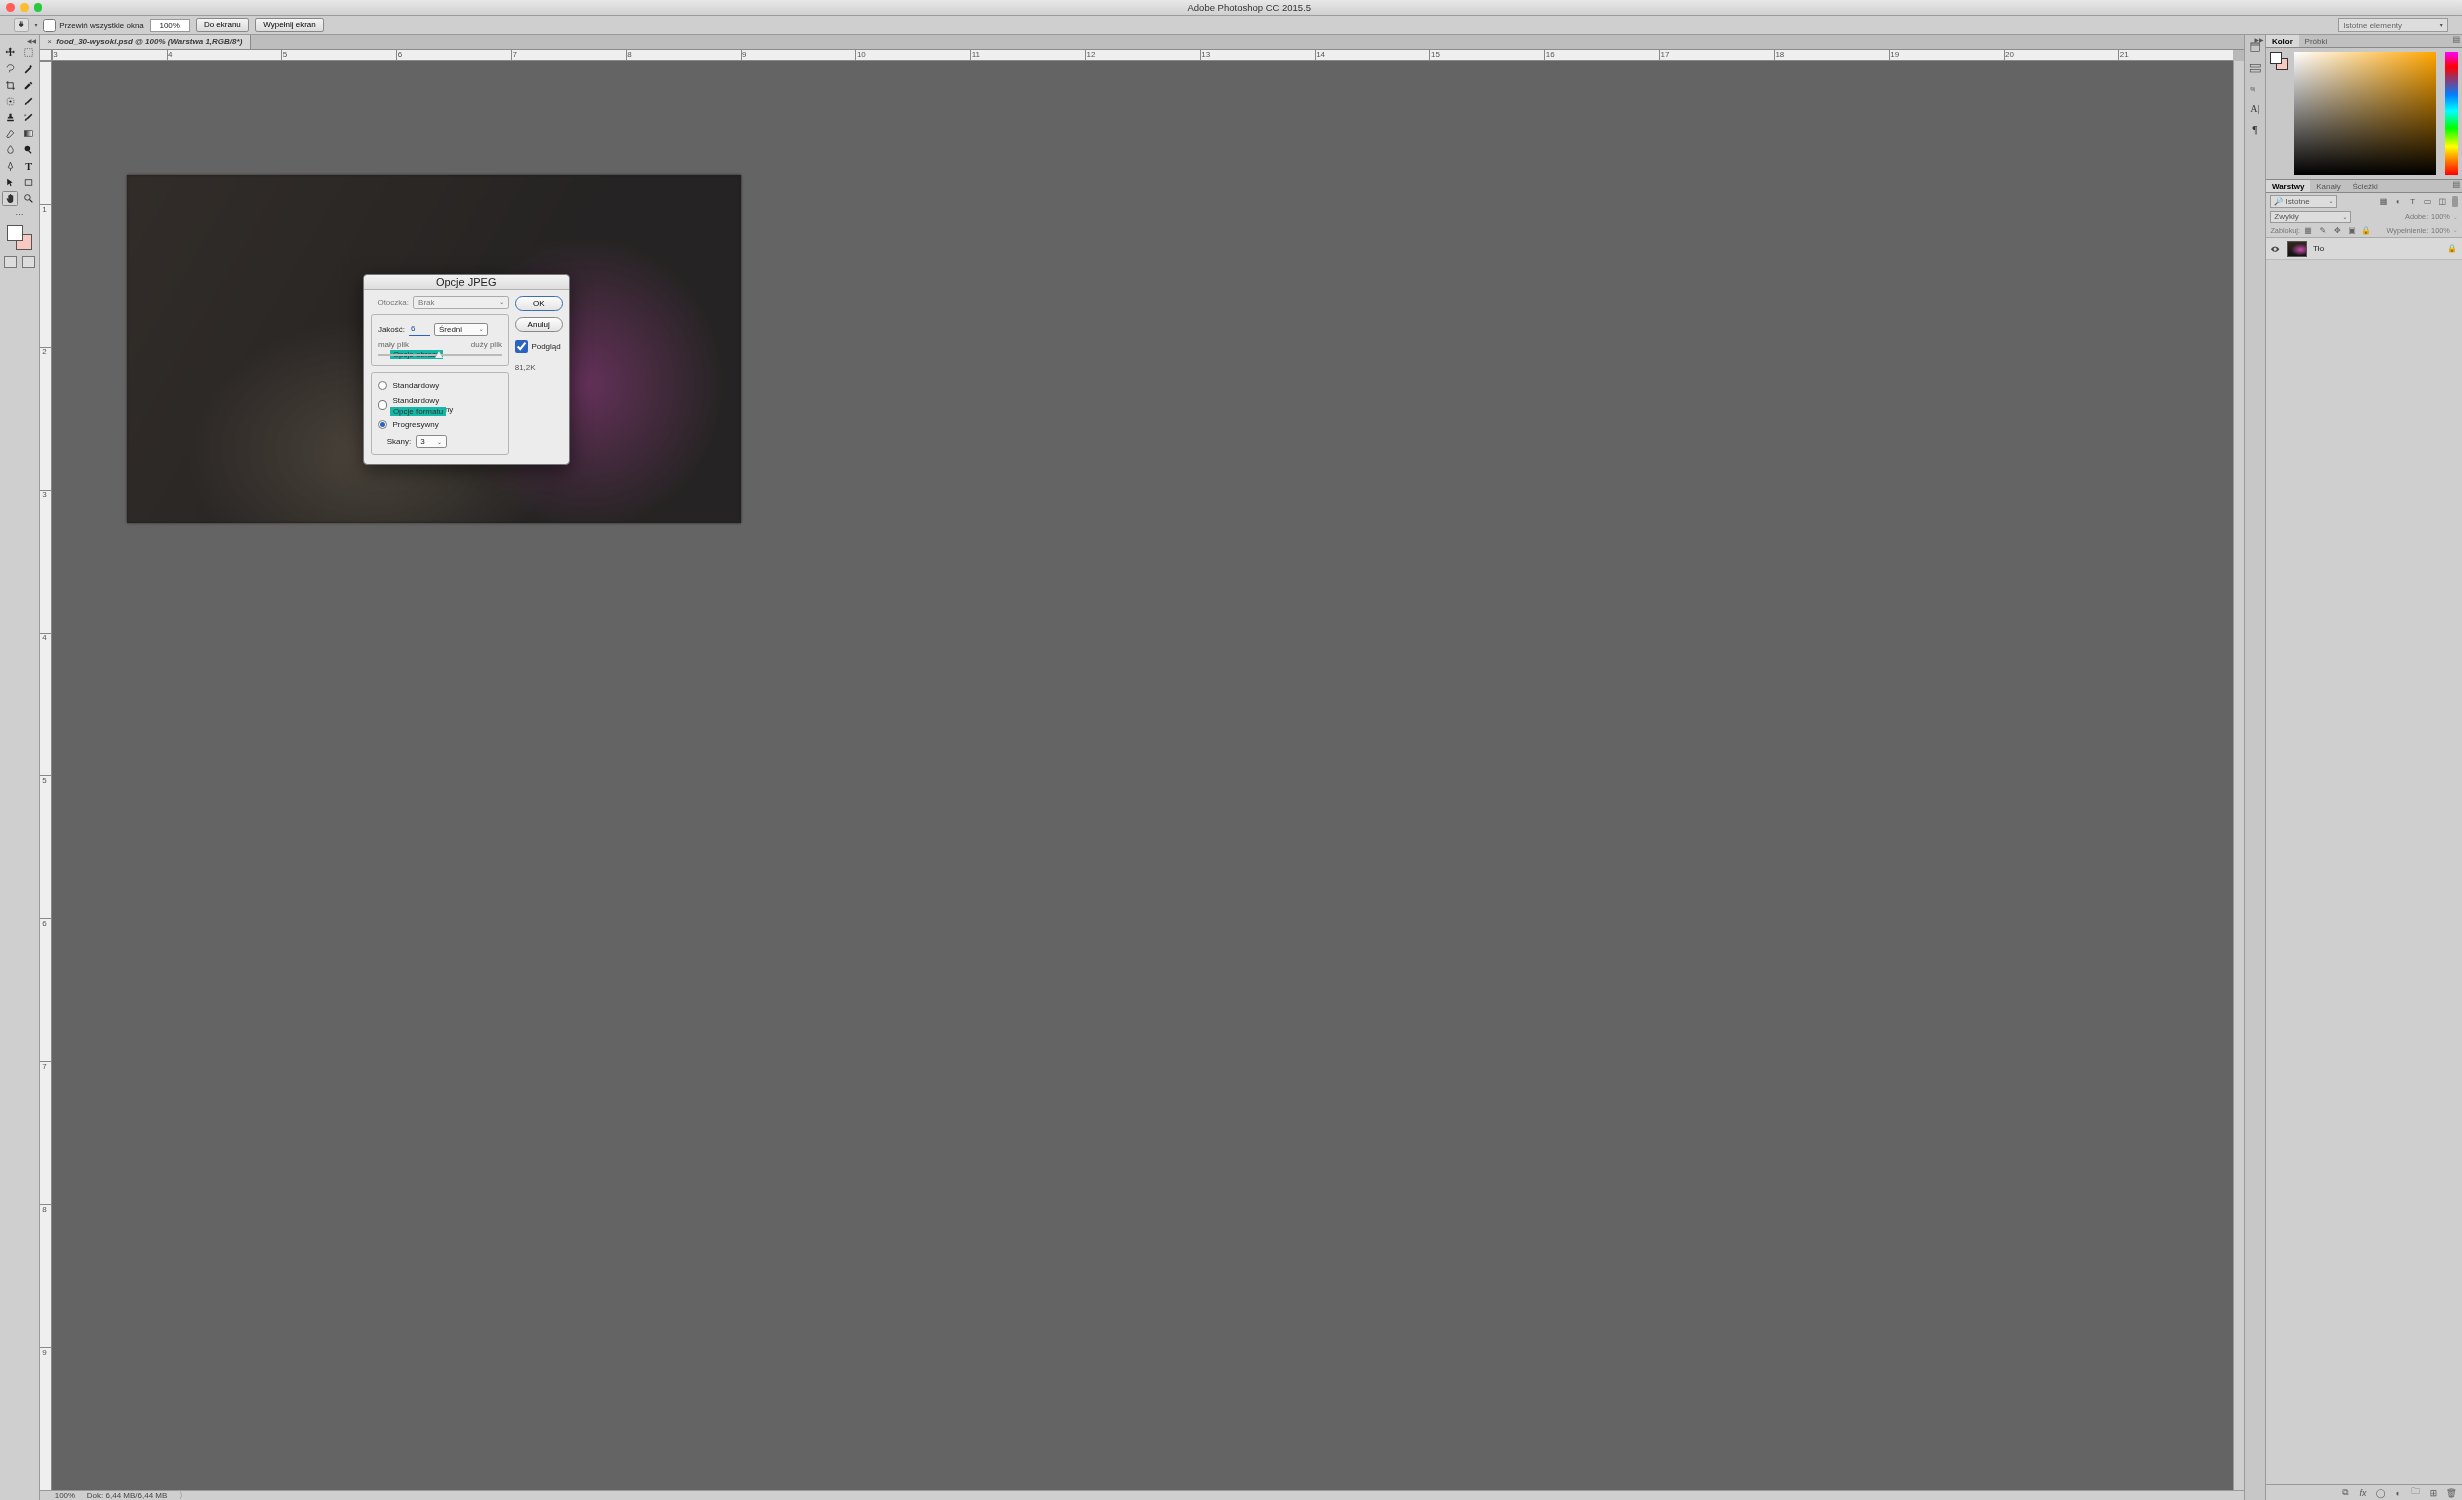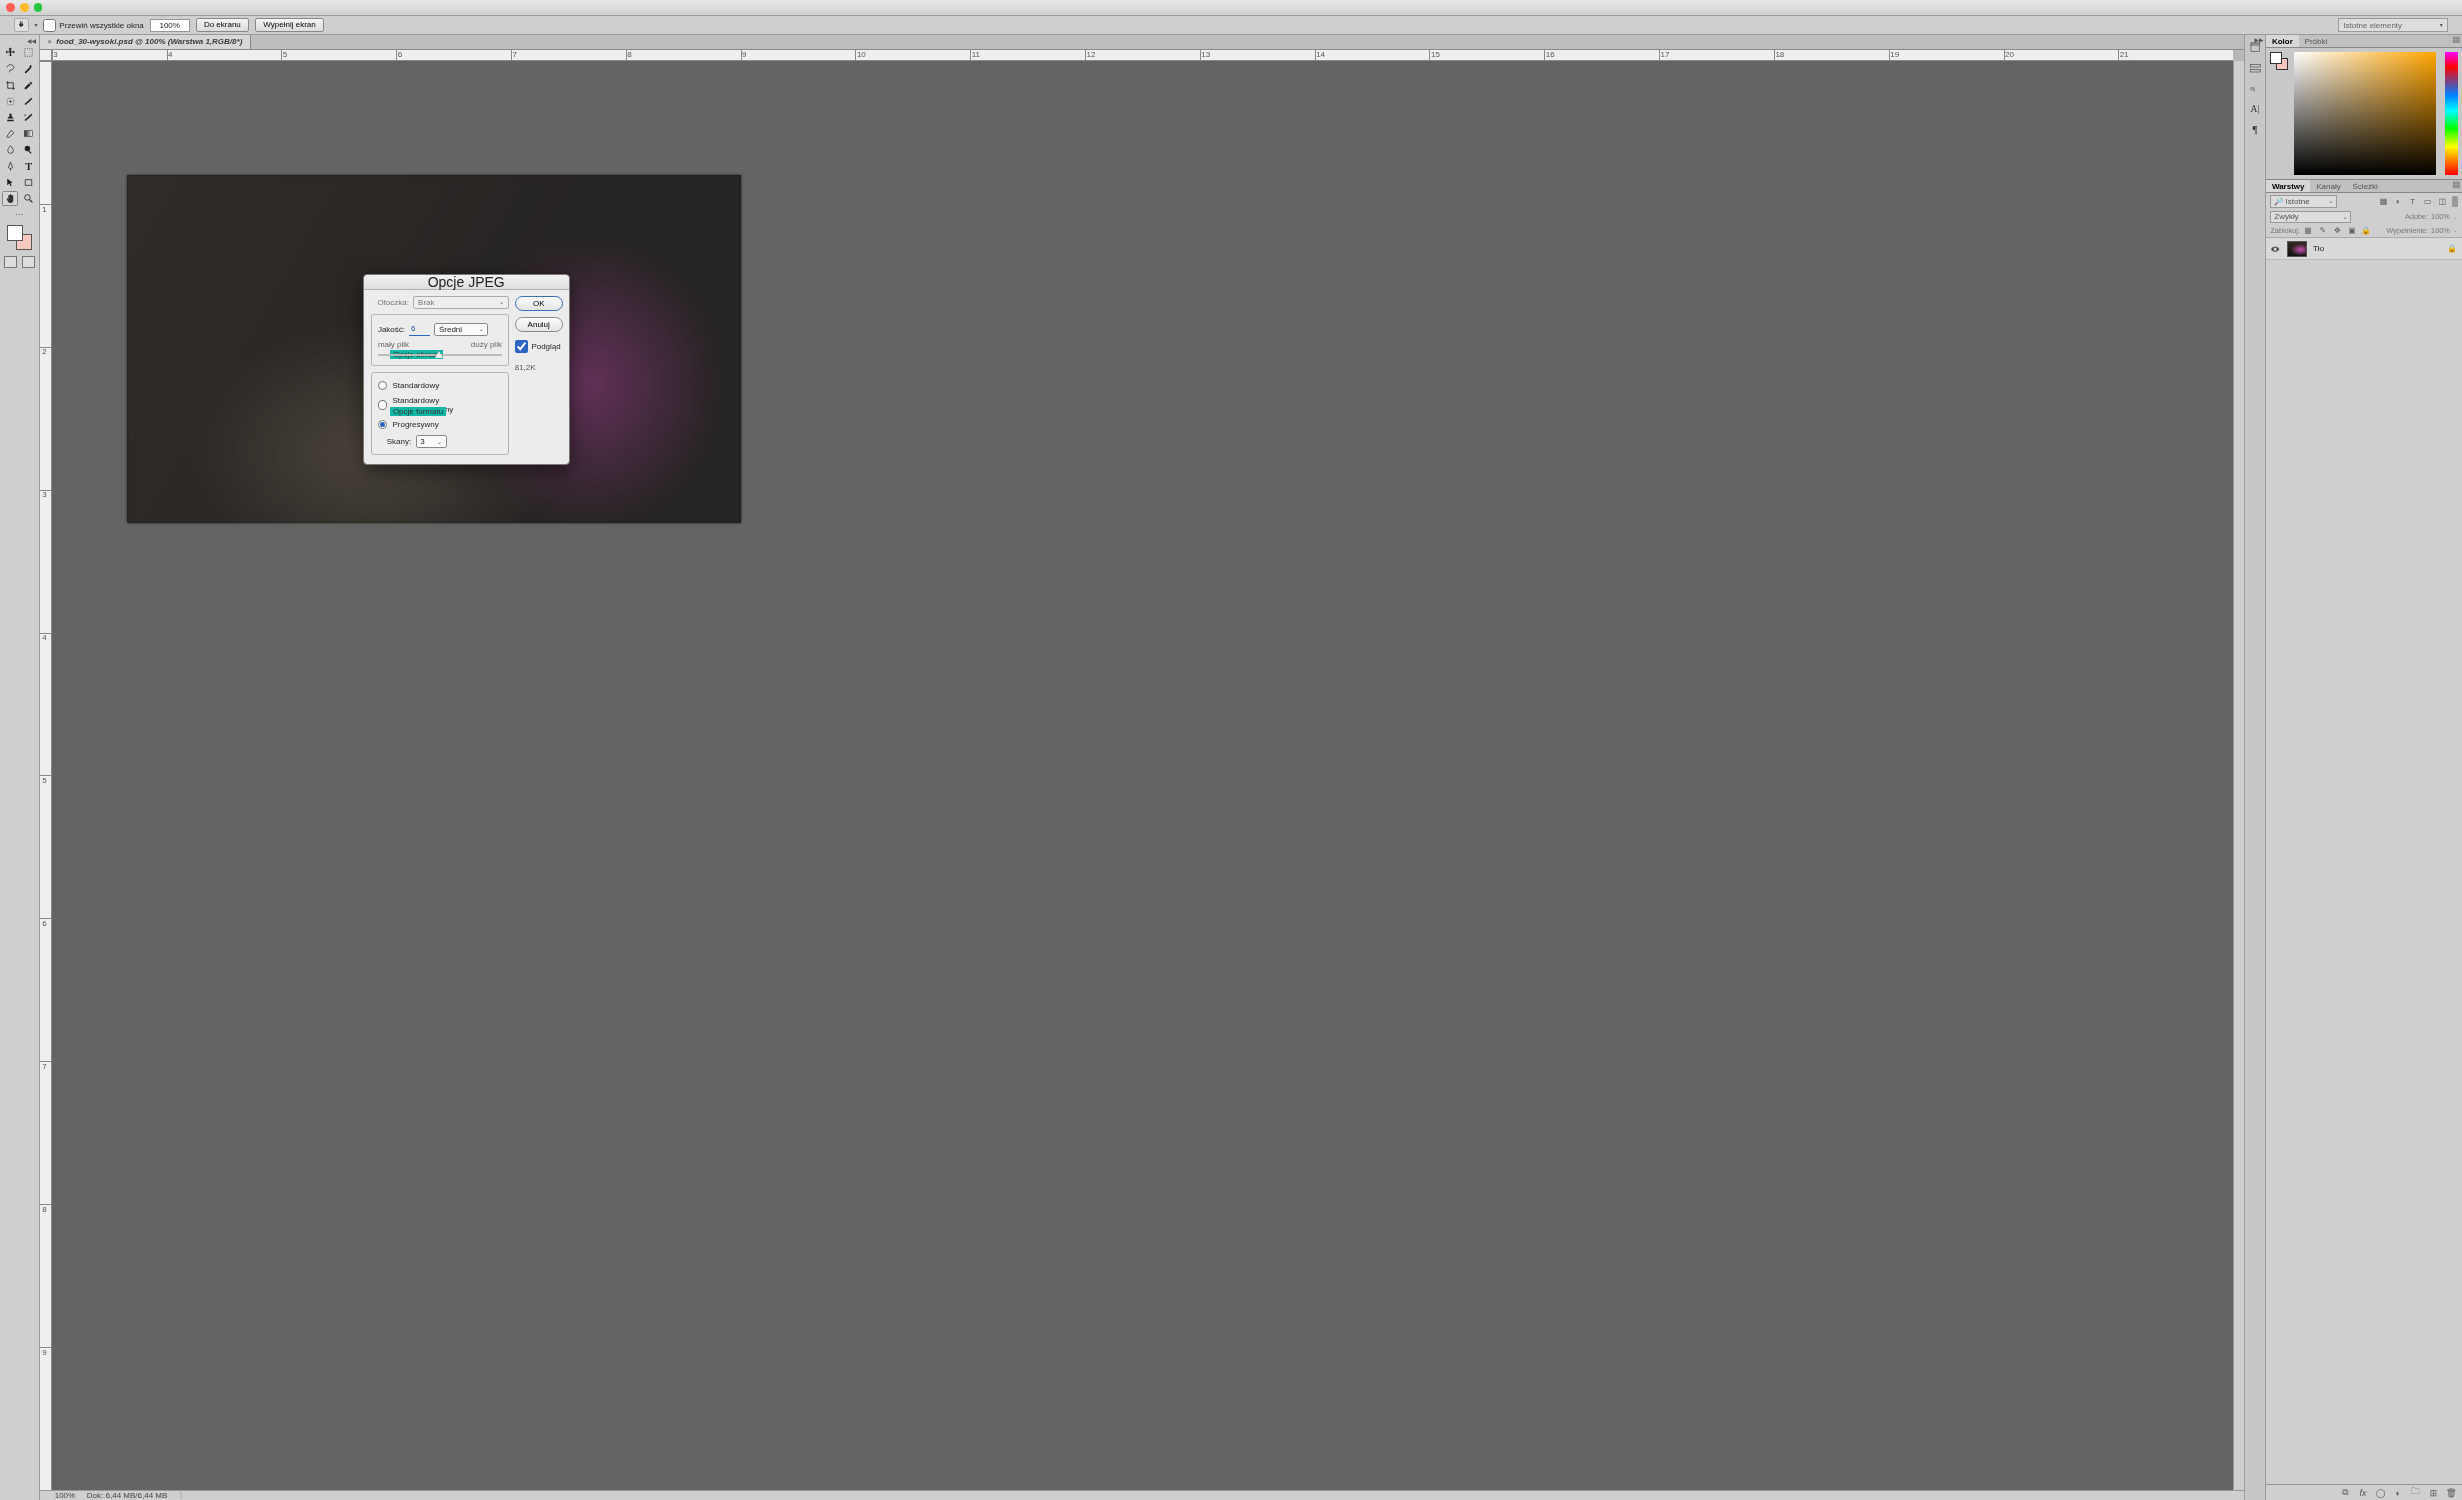--- a/index.html
+++ b/index.html
@@ -93,21 +93,21 @@
 .lock-icons { display:flex; gap:4.4px; color:#666;}
 .lock-icons span { width:10.3px; text-align:center;}
 .layer-list { flex:1; overflow:auto;}
 .layer-item { height:22px; background:#d9d9d9; display:flex; align-items:center; gap:5.9px; padding:0 4.4px; border-bottom:0.7px solid #bbb;}
 .eye { width:10.3px; height:10.3px; }
 .thumb { width:20.5px; height:16px; background:#222; border:0.7px solid #555; background-image:radial-gradient(ellipse at 70% 55%, #c850b0 0%, rgba(0,0,0,0) 55%), linear-gradient(#332820,#111);}
 .lock { margin-left:auto; color:#555;}
 .panel-footer { height:16px; border-top:0.7px solid #999; background:#cfcfcf; display:flex; align-items:center; justify-content:flex-end; gap:7.3px; padding:0 5.9px; color:#555;}
 .panel-footer span { width:10.3px; text-align:center; font-size:8.8px;}
 .dialog { position:absolute; left:311px; top:213px; width:207px; background:#ececec; border:0.7px solid #777; border-radius:4.4px; box-shadow:0 5.9px 20.5px rgba(0,0,0,0.5);}
-.dlg-title { height:14.7px; background:linear-gradient(#f2f2f2,#dedede); border-bottom:0.7px solid #b0b0b0; text-align:center; line-height:14.7px; font-size:14px; border-radius:4.4px 4.4px 0 0;}
+.dlg-title { height:14.7px; background:linear-gradient(#f2f2f2,#dedede); border-bottom:0.7px solid #b0b0b0; text-align:center; line-height:14.7px; font-size:11px; border-radius:4.4px 4.4px 0 0;}
 .dlg-body { display:flex;}
 .dlg-left { flex:1; padding:5.9px 5.9px 8.8px 7.3px; }
 .dlg-right { width:54px; padding:5.9px 5.9px 5.9px 0; display:flex; flex-direction:column; gap:5.9px; align-items:stretch;}
 .dbtn { height:15.4px; border:0.7px solid #888; border-radius:8px; background:linear-gradient(#fdfdfd,#e4e4e4); font-size:8px;}
 .dbtn.primary { border:1.1px solid #3a6fb7;}
 .dcheck { display:flex; align-items:center; gap:3.7px; margin-top:1.5px;}
 .dcheck input{ accent-color:#2a63c0;}
 .dsize { color:#555; margin-top:4.4px; font-size:8px; text-align:left;}
 .frow { display:flex; align-items:center; gap:4.4px; }
 .dl-label { width:38px; text-align:right; color:#777; }
@@ -132,20 +132,21 @@
 </style>
 </head>
 <body>
 
 <div class="titlebar">
   <div class="traffic">
     <div class="dot" style="background:#ff5f57"></div>
     <div class="dot" style="background:#febc2e"></div>
     <div class="dot" style="background:#28c840"></div>
   </div>
+  <div class="app-title">Adobe Photoshop CC 2015.5</div>
 </div>
 
 <div class="optionbar">
   <div class="tool-ind">
     <svg width="10.3" height="10.3" viewBox="0 0 24 24">
         <path fill="#333" d="M12 2c-1 3-4 5-4 9a4 4 0 008 0c0-4-3-6-4-9zM6 20c0-2 3-3 6-3s6 1 6 3v1H6z" opacity="0"></path>
         <path fill="#333" d="M9 3v5l-2 2v2l3 3 1 1h2l1-1 3-3v-2l-2-2V3h-2v5h-2V3z"></path>
       </svg>
   </div>
   <span style="font-size:5.9px;color:#555">▾</span>

